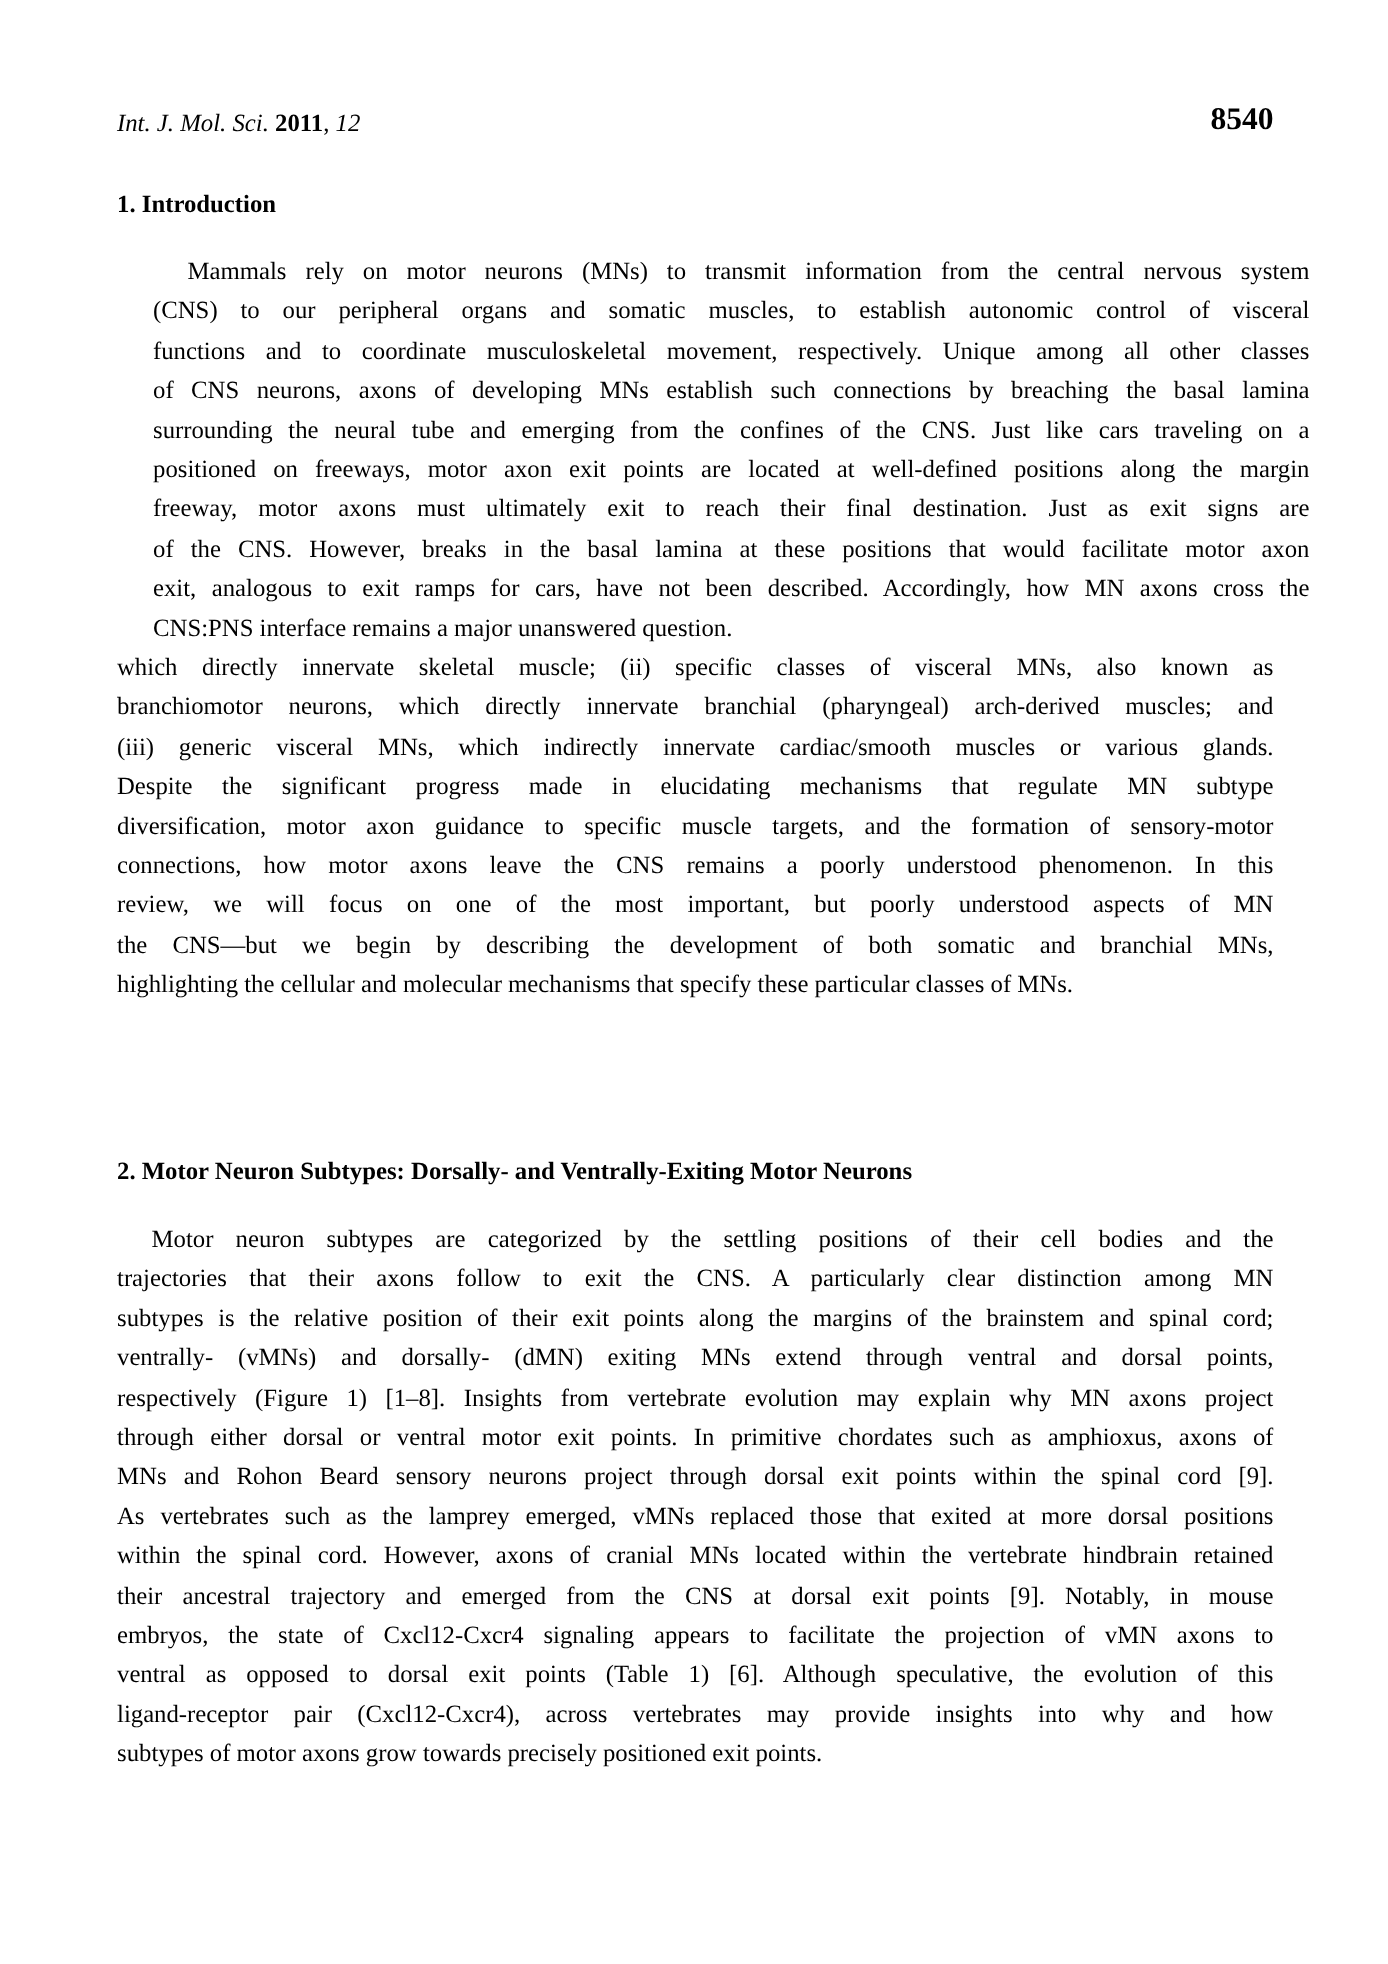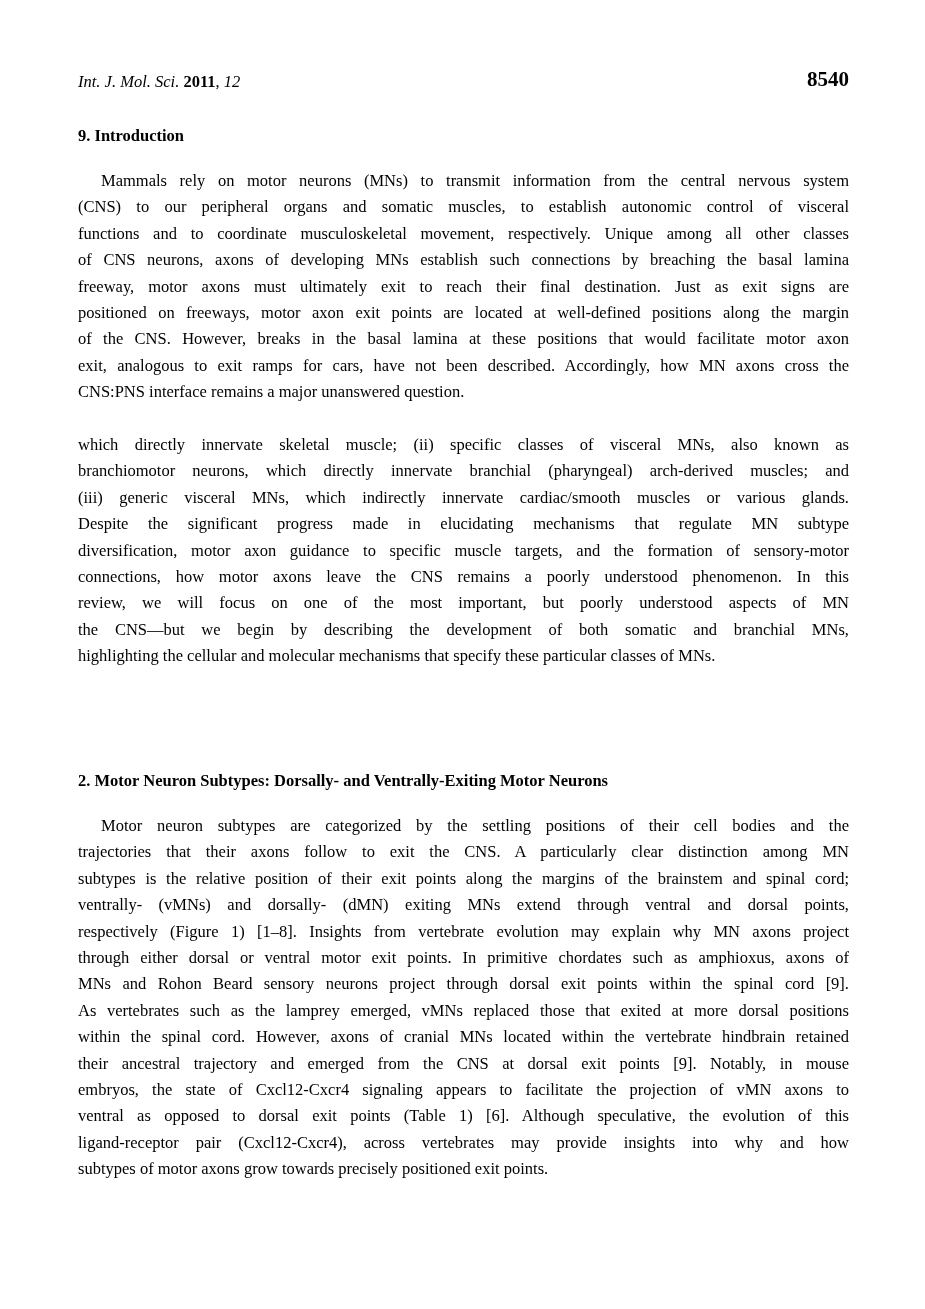--- a/index.html
+++ b/index.html
@@ -73,29 +73,30 @@
 <body>
 
 <div class="page">
 
   <div class="running-head">
     <span class="ital">Int. J. Mol. Sci.</span>
     <span class="bold">2011</span><span>, </span><span class="ital">12</span>
   </div>
   <div class="page-number">8540</div>
 
-  <div class="heading" style="top:125px;">9. Introduction</div>
+  <div class="heading" style="top:125px;">1. Introduction</div>
 
-  <div class="para" style="top:168px;">
+  <div class="para" style="top:168px;margin-left:24px;">
       <span class="line indent">Mammals rely on motor neurons (MNs) to transmit information from the central nervous system</span>
       <span class="line">(CNS) to our peripheral organs and somatic muscles, to establish autonomic control of visceral</span>
       <span class="line">functions and to coordinate musculoskeletal movement, respectively. Unique among all other classes</span>
       <span class="line">of CNS neurons, axons of developing MNs establish such connections by breaching the basal lamina</span>
+      <span class="line">surrounding the neural tube and emerging from the confines of the CNS. Just like cars traveling on a</span>
+      <span class="line">positioned on freeways, motor axon exit points are located at well-defined positions along the margin</span>
       <span class="line">freeway, motor axons must ultimately exit to reach their final destination. Just as exit signs are</span>
-      <span class="line">positioned on freeways, motor axon exit points are located at well-defined positions along the margin</span>
       <span class="line">of the CNS. However, breaks in the basal lamina at these positions that would facilitate motor axon</span>
       <span class="line">exit, analogous to exit ramps for cars, have not been described. Accordingly, how MN axons cross the</span>
       <span class="line last">CNS:PNS interface remains a major unanswered question.</span>
     </div>
   <div class="para" style="top:432px;">
       <span class="line">which directly innervate skeletal muscle; (ii) specific classes of visceral MNs, also known as</span>
       <span class="line">branchiomotor neurons, which directly innervate branchial (pharyngeal) arch-derived muscles; and</span>
       <span class="line">(iii) generic visceral MNs, which indirectly innervate cardiac/smooth muscles or various glands.</span>
       <span class="line">Despite the significant progress made in elucidating mechanisms that regulate MN subtype</span>
       <span class="line">diversification, motor axon guidance to specific muscle targets, and the formation of sensory-motor</span>

